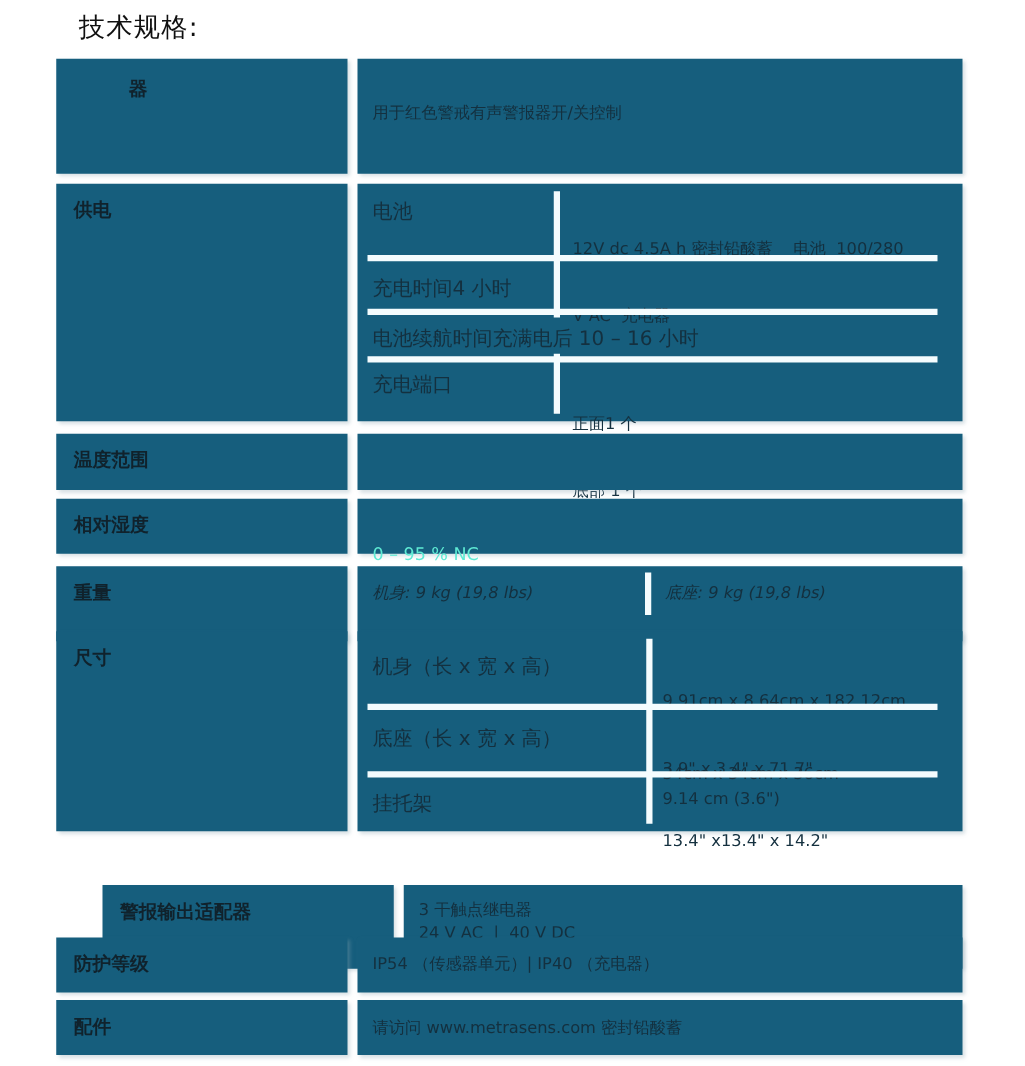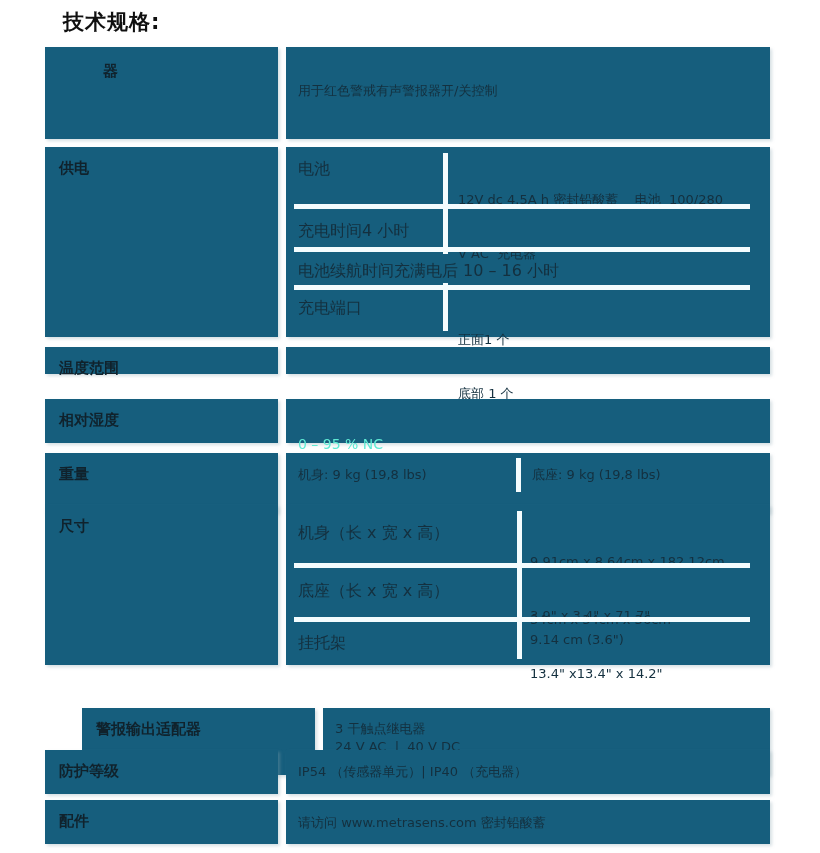--- a/index.html
+++ b/index.html
@@ -6,21 +6,21 @@
     --cell-bg:#165e7d;
     --cell-text:#14303f;
     --label-text:#10222c;
     --divider:#f4fcfe;
   }
   *{margin:0;padding:0;box-sizing:border-box;}
   html,body{width:820px;height:853px;background:#ffffff;overflow:hidden;}
   body{font-family:"DejaVu Sans","Liberation Sans",sans-serif;color:var(--cell-text);}
   .page-title{
     position:absolute;left:63px;top:8px;
-    font-size:21px;font-weight:bold;color:#101010;
+    font-size:21px;font-weight:normal;color:#101010;
     letter-spacing:1px;
     text-align:right;
   }
   .spec-table{position:absolute;left:45px;top:47px;width:725px;height:800px;}
   .row{position:absolute;left:0;width:725px;display:flex;gap:8px;}
   .cell{background:var(--cell-bg);box-shadow:2px 2px 3px rgba(140,165,178,0.35);}
   .cell-l{width:233px;flex:0 0 233px;padding:12px 14px;
     font-size:15px;font-weight:bold;color:var(--label-text);}
   .cell-r{flex:1;position:relative;font-size:13px;color:var(--cell-text);}
   .val{white-space:pre-wrap;line-height:18px;}
@@ -30,24 +30,24 @@
   .sublabel{position:absolute;font-size:16px;color:var(--cell-text);}
   .overflow-note{
     position:absolute;left:12px;top:37px;
     font-size:14px;color:#5eead4;line-height:16px;white-space:nowrap;z-index:3;
   }
   
   .r1{top:0;height:92px;}
   .r1 .cell-l{padding:15px 14px 0 58px;}
   .r1 .cell-r{padding:35px 14px 0 12px;}
   .r2{top:100px;height:190px;border-radius:13px;}
-  .r3{top:300px;height:27px;}
+  .r3{top:300px;height:45px;}
   .r4{top:352px;height:44px;}
   .r5{top:406px;height:60px;}
-  .r5 .cell-r{padding:13px 0 0 12px;}
+  .r5 .cell-r{padding:13px 0 0 12px;font-style:italic;}
   .r6{top:458px;height:160px;}
   .r7{top:661px;height:67px;padding-left:37px;}
   .r7 .cell-r{padding:12px 14px 0 12px;line-height:19px;}
   .r8{top:703px;height:44px;}
   .r8 .cell-r{padding:13px 14px 0 12px;}
   .r9{top:753px;height:44px;}
   .r9 .cell-r{padding:14px 14px 0 12px;}
 </style>
 </head>
 <body>

